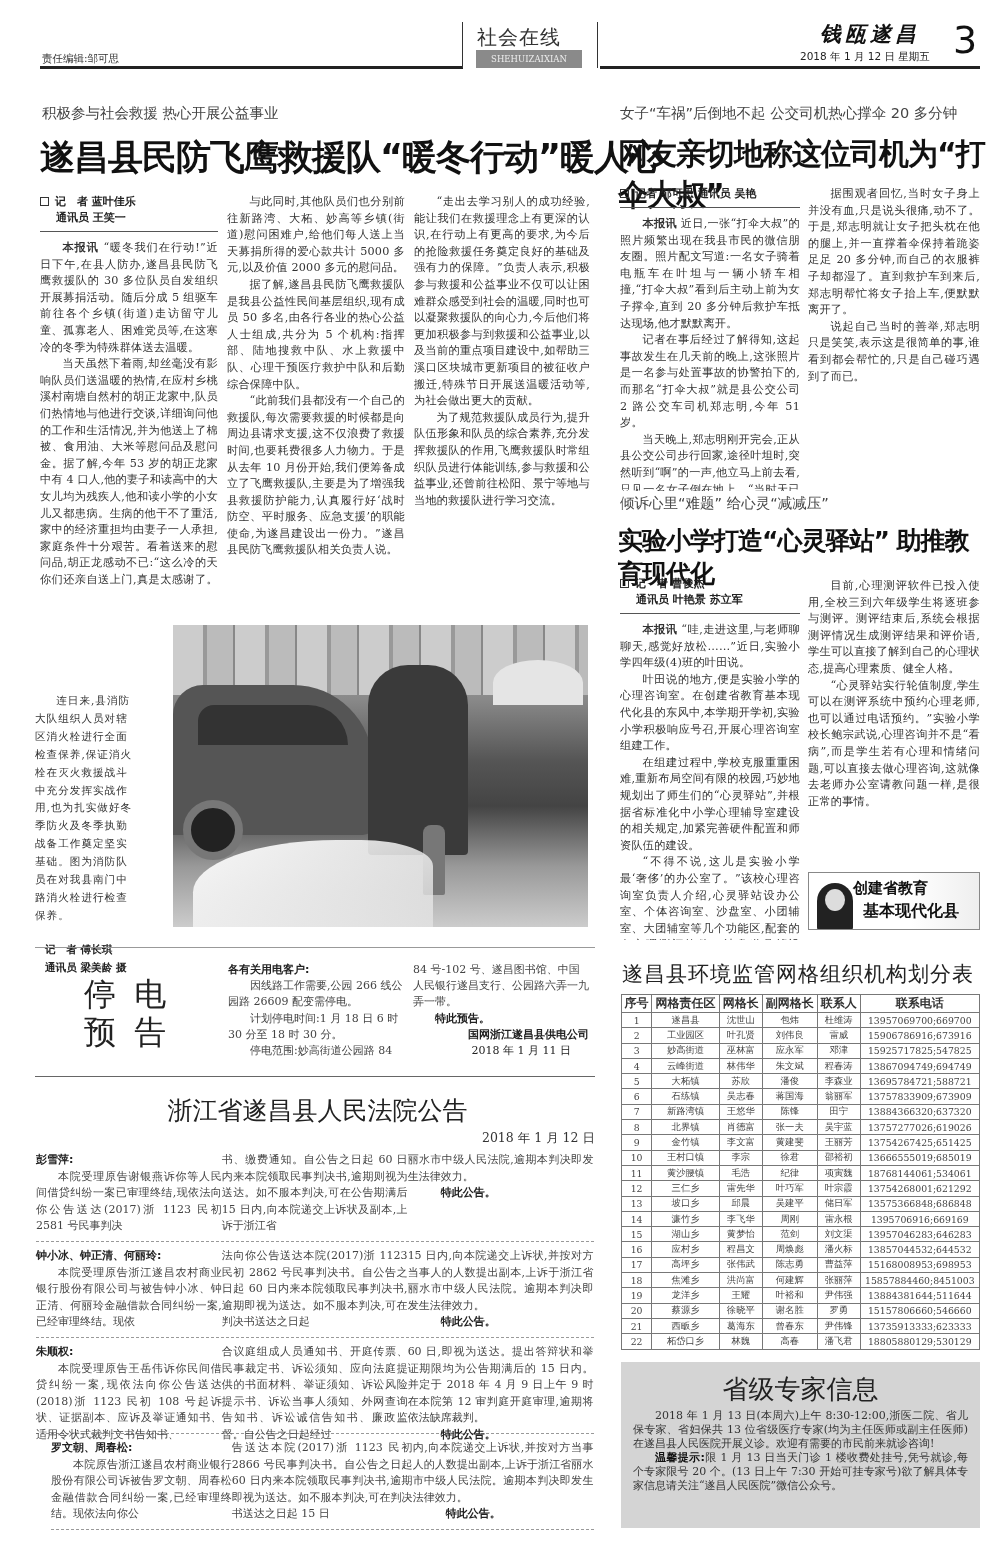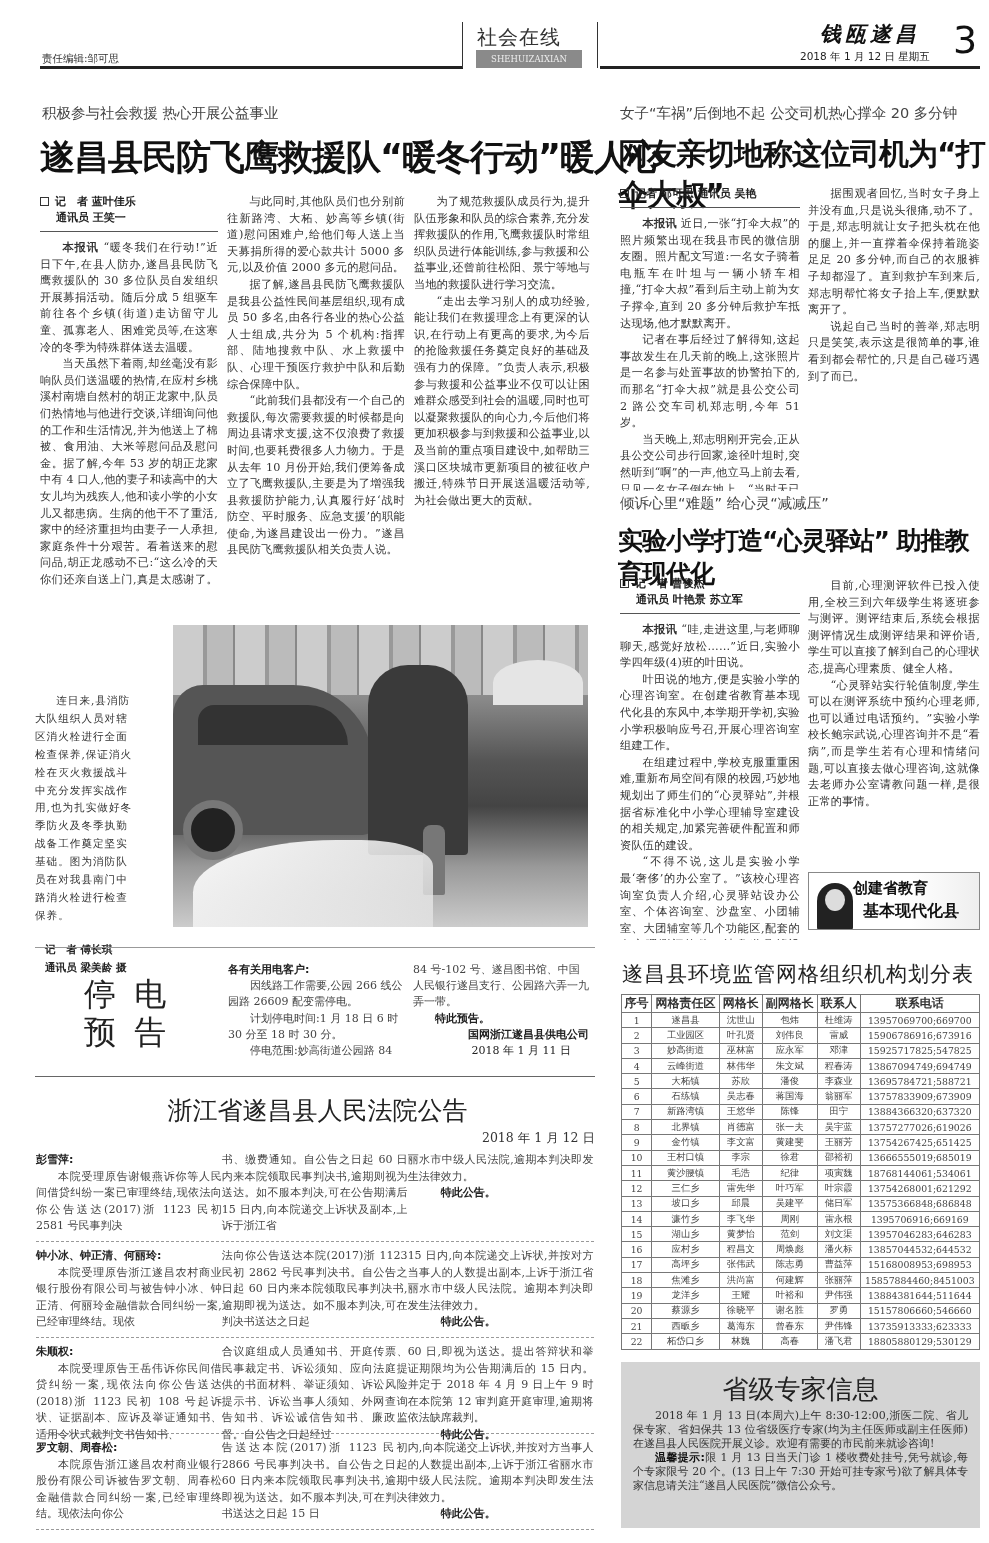--- a/index.html
+++ b/index.html
@@ -50,22 +50,22 @@
     <p><span class="lead">本报讯</span> <span>“暖冬我们在行动!”近日下午,在县人防办,遂昌县民防飞鹰救援队的 30 多位队员自发组织开展募捐活动。随后分成 5 组驱车前往各个乡镇(街道)走访留守儿童、孤寡老人、困难党员等,在这寒冷的冬季为特殊群体送去温暖。</span></p>
     <p style="max-height:232px;overflow:hidden">当天虽然下着雨,却丝毫没有影响队员们送温暖的热情,在应村乡桃溪村南塘自然村的胡正龙家中,队员们热情地与他进行交谈,详细询问他的工作和生活情况,并为他送上了棉被、食用油、大米等慰问品及慰问金。据了解,今年 53 岁的胡正龙家中有 4 口人,他的妻子和读高中的大女儿均为残疾人,他和读小学的小女儿又都患病。生病的他干不了重活,家中的经济重担均由妻子一人承担,家庭条件十分艰苦。看着送来的慰问品,胡正龙感动不已:“这么冷的天你们还亲自送上门,真是太感谢了。这些东西足以让我们过上一个好年。”</p>
   </div>
 </div>
 <div class="abs body-text" style="left:227px;top:194px;width:178px;height:390px;overflow:hidden">
   <p>与此同时,其他队员们也分别前往新路湾、大柘、妙高等乡镇(街道)慰问困难户,给他们每人送上当天募捐所得的爱心款共计 5000 多元,以及价值 2000 多元的慰问品。</p>
   <p>据了解,遂昌县民防飞鹰救援队是我县公益性民间基层组织,现有成员 50 多名,由各行各业的热心公益人士组成,共分为 5 个机构:指挥部、陆地搜救中队、水上救援中队、心理干预医疗救护中队和后勤综合保障中队。</p>
   <p>“此前我们县都没有一个自己的救援队,每次需要救援的时候都是向周边县请求支援,这不仅浪费了救援时间,也要耗费很多人力物力。于是从去年 10 月份开始,我们便筹备成立了飞鹰救援队,主要是为了增强我县救援防护能力,认真履行好‘战时防空、平时服务、应急支援’的职能使命,为遂昌建设出一份力。”遂昌县民防飞鹰救援队相关负责人说。</p>
 </div>
 <div class="abs body-text" style="left:414px;top:194px;width:176px;height:390px;overflow:hidden">
+  <p>“走出去学习别人的成功经验,能让我们在救援理念上有更深的认识,在行动上有更高的要求,为今后的抢险救援任务奠定良好的基础及强有力的保障。”负责人表示,积极参与救援和公益事业不仅可以让困难群众感受到社会的温暖,同时也可以凝聚救援队的向心力,今后他们将更加积极参与到救援和公益事业,以及当前的重点项目建设中,如帮助三溪口区块城市更新项目的被征收户搬迁,特殊节日开展送温暖活动等,为社会做出更大的贡献。</p>
   <p>为了规范救援队成员行为,提升队伍形象和队员的综合素养,充分发挥救援队的作用,飞鹰救援队时常组织队员进行体能训练,参与救援和公益事业,还曾前往松阳、景宁等地与当地的救援队进行学习交流。</p>
-  <p>“走出去学习别人的成功经验,能让我们在救援理念上有更深的认识,在行动上有更高的要求,为今后的抢险救援任务奠定良好的基础及强有力的保障。”负责人表示,积极参与救援和公益事业不仅可以让困难群众感受到社会的温暖,同时也可以凝聚救援队的向心力,今后他们将更加积极参与到救援和公益事业,以及当前的重点项目建设中,如帮助三溪口区块城市更新项目的被征收户搬迁,特殊节日开展送温暖活动等,为社会做出更大的贡献。</p>
 </div>
 
 <div class="abs kicker" style="left:620px;top:104px">女子“车祸”后倒地不起  公交司机热心撑伞 20 多分钟</div>
 <div class="abs headline" style="left:618px;top:134px;font-size:30px">网友亲切地称这位司机为“打伞大叔”</div>
 <div class="abs" style="left:620px;top:186px;width:180px">
   <div class="byline"><span class="box"></span><span>记者  邹可思  通讯员  吴艳</span></div>
   <div class="body-text" style="height:275px;overflow:hidden">
     <p><span class="lead">本报讯</span> <span>近日,一张“打伞大叔”的照片频繁出现在我县市民的微信朋友圈。照片配文写道:一名女子骑着电瓶车在叶坦与一辆小轿车相撞,“打伞大叔”看到后主动上前为女子撑伞,直到 20 多分钟后救护车抵达现场,他才默默离开。</span></p>
     <p>记者在事后经过了解得知,这起事故发生在几天前的晚上,这张照片是一名参与处置事故的协警拍下的,而那名“打伞大叔”就是县公交公司 2 路公交车司机郑志明,今年 51 岁。</p>
     <p>当天晚上,郑志明刚开完会,正从县公交公司步行回家,途径叶坦时,突然听到“啊”的一声,他立马上前去看,只见一名女子倒在地上。“当时天已经黑了,还下着雨,路上也没什么行人,轿车司机停车后下车询问女子情况,并拨打了急救电话。”郑志明说,看见女子躺在地上他便上前给她撑了下伞,没什么大不了的。</p>
@@ -365,21 +365,21 @@
         <p>本院受理原告王岳伟诉你民间借贷纠纷一案,现依法向你公告送达(2018)浙 1123 民初 108 号起诉状、证据副本、应诉及举证通知书、适用令状式裁判文书告知书、</p>
       </div>
       <div class="col">
         <p style="text-indent:0">合议庭组成人员通知书、开庭传票、民事裁定书、诉讼须知、应向法庭提供的书面材料、举证须知、诉讼风险提示书、诉讼当事人须知、外网查询告知书、诉讼诚信告知书、廉政监督。自公告之日起经过</p>
       </div>
       <div class="col">
         <p style="text-indent:0">60 日,即视为送达。提出答辩状和举证期限均为公告期满后的 15 日内。并定于 2018 年 4 月 9 日上午 9 时在本院第 12 审判庭开庭审理,逾期将依法缺席裁判。</p>
         <p class="sig">特此公告。</p>
       </div>
     </div>
-    <div class="court-block" style="height: 96px;">
+    <div class="court-block" style="height: 96px; margin-left: 15px;">
       <div class="col">
         <div class="name">罗文朝、周春松:</div>
         <p>本院原告浙江遂昌农村商业银行股份有限公司诉被告罗文朝、周春松金融借款合同纠纷一案,已经审理终结。现依法向你公</p>
       </div>
       <div class="col">
         <p style="text-indent:0">告送达本院(2017)浙 1123 民初 2866 号民事判决书。自公告之日起 60 日内来本院领取民事判决书,逾期即视为送达。如不服本判决,可在判决书送达之日起 15 日</p>
       </div>
       <div class="col">
         <p style="text-indent:0">内,向本院递交上诉状,并按对方当事人的人数提出副本,上诉于浙江省丽水市中级人民法院。逾期本判决即发生法律效力。</p>
         <p class="sig">特此公告。</p>

